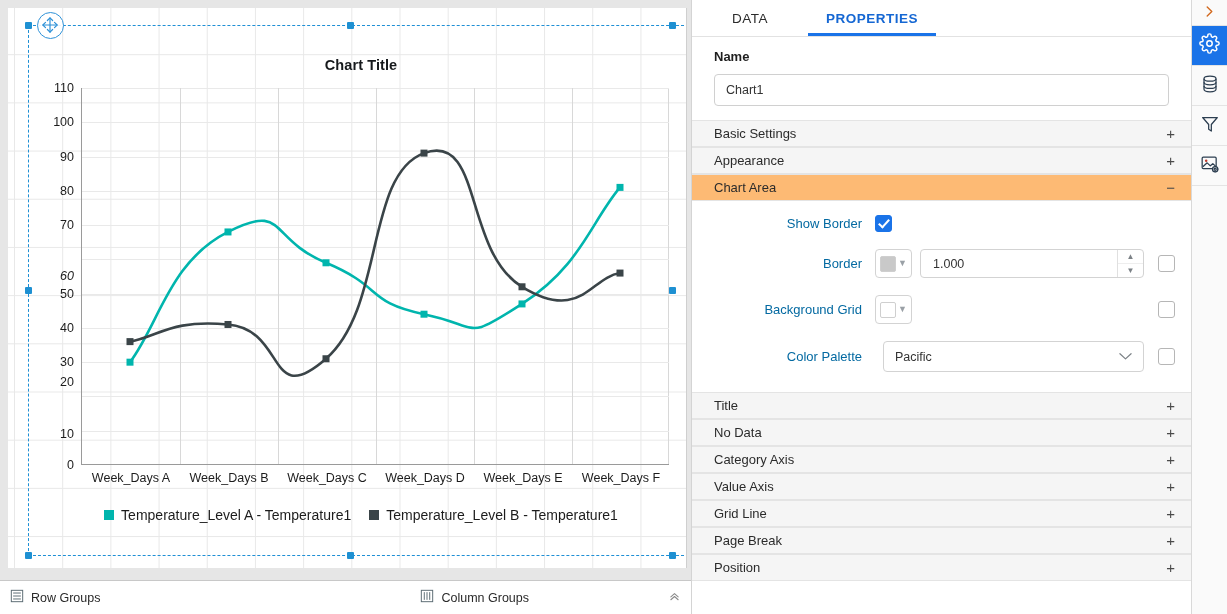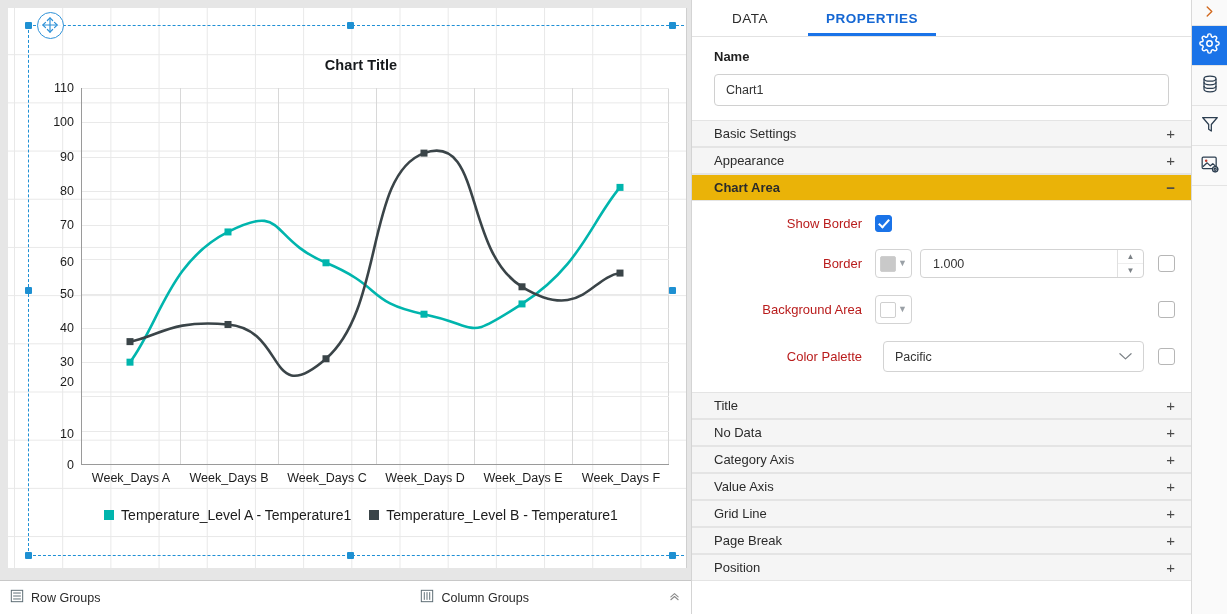--- a/index.html
+++ b/index.html
@@ -218,35 +218,35 @@
     display: flex; align-items: center;
     justify-content: space-between;
     padding: 0 16px 0 22px;
     background: #f5f5f5;
     border-top: 1px solid #e4e4e4;
     border-bottom: 1px solid #e4e4e4;
     font-size: 13px;
     color: #2b2b2b;
     cursor: pointer;
   }
-  .acc-row.open { background: #eab308; font-weight: bold; }
+  .acc-row.open { background: #fdba74; font-weight: normal; }
   .acc-sign { font-size: 15px; color: #4a4a4a; line-height: 1; }
   .acc-body { padding: 14px 0 12px 0; background: #fff; }
   .field {
     display: flex; align-items: center;
     padding: 0 16px 0 0;
     margin-bottom: 17px;
   }
   .field:last-child { margin-bottom: 8px; }
   .field-label {
     width: 183px;
     text-align: right;
     padding-right: 13px;
     font-size: 13px;
-    color: #b91c1c;
+    color: #0369a1;
   }
   .chk {
     width: 17px; height: 17px;
     border: 1.5px solid #b6b6b6;
     border-radius: 3px;
     background: #fff;
     display: inline-block;
     flex: 0 0 17px;
   }
   .chk.on {
@@ -359,21 +359,21 @@
             <div class="ytick" style="top: 346px;">10</div>
             <div class="plot-h" style="top: 308.455px;"></div>
             <div class="ytick" style="top: 294px;">20</div>
             <div class="plot-h" style="top: 274.182px;"></div>
             <div class="ytick" style="top: 274.182px;">30</div>
             <div class="plot-h" style="top: 239.909px;"></div>
             <div class="ytick" style="top: 239.909px;">40</div>
             <div class="plot-h" style="top: 205.636px;"></div>
             <div class="ytick" style="top: 205.636px;">50</div>
             <div class="plot-h" style="top: 171.364px;"></div>
-            <div class="ytick" style="top: 174px;">60</div>
+            <div class="ytick" style="top: 188px; font-style: italic;">60</div>
             <div class="plot-h" style="top: 137.091px;"></div>
             <div class="ytick" style="top: 137.091px;">70</div>
             <div class="plot-h" style="top: 102.818px;"></div>
             <div class="ytick" style="top: 102.818px;">80</div>
             <div class="plot-h" style="top: 68.5455px;"></div>
             <div class="ytick" style="top: 68.5455px;">90</div>
             <div class="plot-h" style="top: 34.2727px;"></div>
             <div class="ytick" style="top: 34.2727px;">100</div>
             <div class="plot-h" style="top: 0px;"></div>
             <div class="ytick" style="top: 0px;">110</div>
@@ -515,21 +515,21 @@
           <input class="spin-val" type="text" value="1.000" style="">
           <div class="spin-btns">
             <div class="spin-btn">▲</div>
             <div class="spin-btn">▼</div>
           </div>
         </div>
         <span class="chk trailing-chk"></span>
       </div>
 
       <div class="field">
-        <div class="field-label">Background Area</div>
+        <div class="field-label">Background Grid</div>
         <div class="color-picker">
           <span class="swatch" id="bgSwatch" style="background: rgb(255, 255, 255);"></span>
           <span class="mini-chev">▼</span>
         </div>
         <div class="grow-gap"></div>
         <span class="chk trailing-chk"></span>
       </div>
 
       <div class="field">
         <div class="field-label">Color Palette</div>

